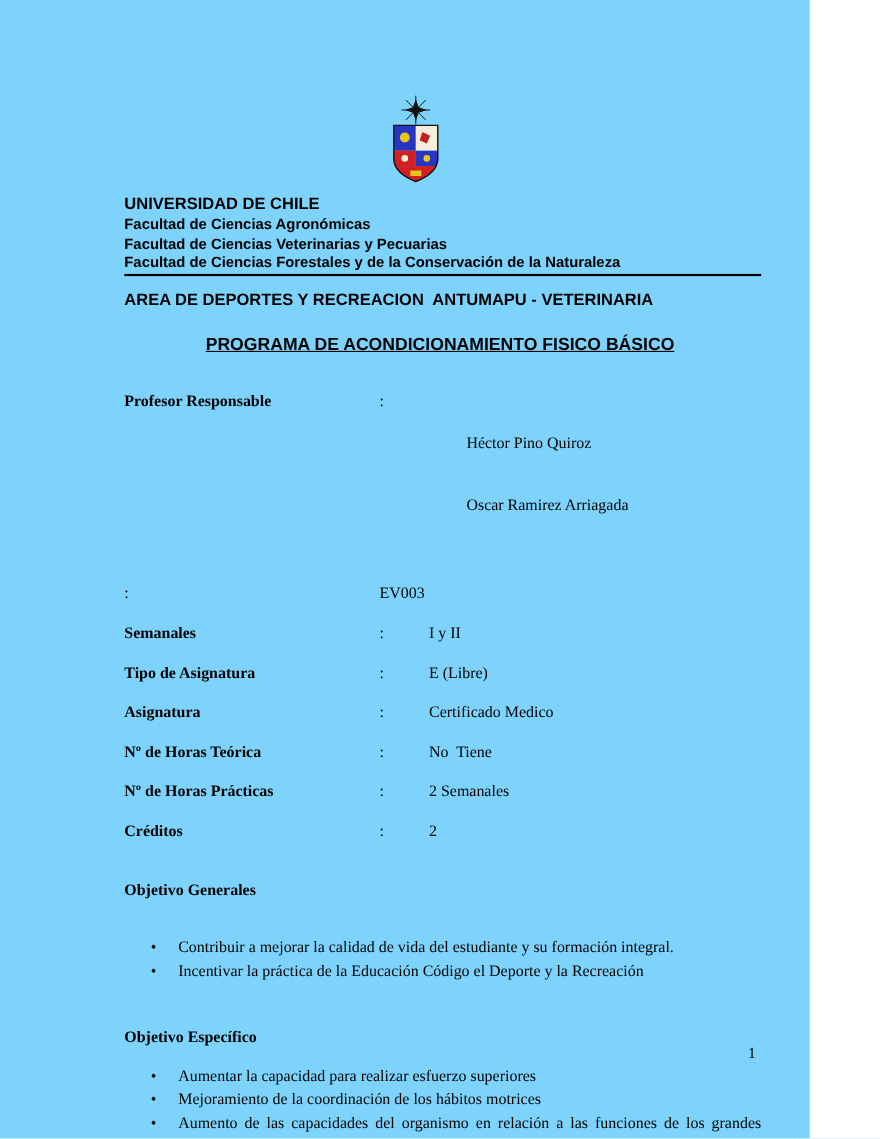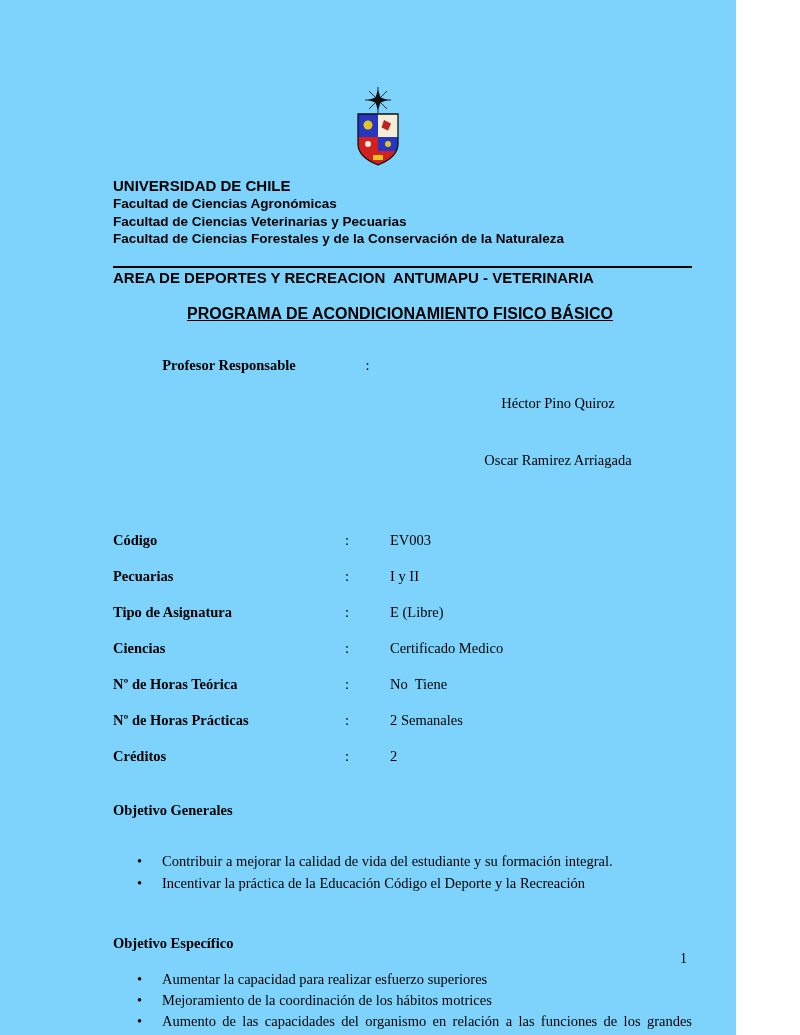--- a/index.html
+++ b/index.html
@@ -34,25 +34,25 @@
   .header .university {
     font-size: 15px;
     line-height: 19px;
     white-space: pre-wrap;
   }
   .header .faculty {
     font-size: 13.5px;
     line-height: 17.5px;
     white-space: pre-wrap;
   }
-  .header .faculties { border-bottom: 2.5px solid #000; padding-bottom: 18px; }
+  .header .faculties { border-bottom: 2.5px solid #000; padding-bottom: 1px; }
   .header .area {
     font-size: 15px;
     line-height: 19px;
-    padding-top: 0;
+    padding-top: 12px;
     white-space: pre-wrap;
   }
 
   
   .doc-title {
     position: absolute;
     left: 0;
     top: 305px;
     width: 800px;
     text-align: center;
@@ -70,21 +70,21 @@
     top: 356px;
     width: 579px;
     font-size: 14.5px;
     line-height: 19px;
   }
   .field-row {
     display: grid;
     grid-template-columns: 232px 45px 1fr;
     margin-bottom: 17px;
   }
-  .field-row.professor { margin-bottom: 23px; text-align: center; }
+  .field-row.professor { margin-bottom: 23px; }
   .field-label { font-weight: bold; white-space: pre-wrap; }
   .field-colon { white-space: pre-wrap; }
   .field-value { white-space: pre-wrap; }
   .field-value .val-line { white-space: pre-wrap; margin-left: 29px; }
   .field-value.indented { padding-left: 5px; }
 
   .section-heading { font-weight: bold; white-space: pre-wrap; }
   .heading-generales { margin-top: 35px; }
   .heading-especifico { margin-top: 40px; }
 
@@ -167,39 +167,38 @@
     <div class="field-row professor">
       <div class="field-label">Profesor Responsable</div>
       <div class="field-colon">:</div>
       <div class="field-value indented">
         <div class="val-line">Héctor Pino Quiroz</div>
         <div class="val-line">Oscar Ramirez Arriagada</div>
       </div>
     </div>
 
     <div class="field-row">
-      <div class="field-label">Código</div>
       <div class="field-colon">:</div>
       <div class="field-value">EV003</div>
     </div>
 
     <div class="field-row">
-      <div class="field-label">Pecuarias</div>
+      <div class="field-label">Semanales</div>
       <div class="field-colon">:</div>
       <div class="field-value">I y II</div>
     </div>
 
     <div class="field-row">
       <div class="field-label">Tipo de Asignatura</div>
       <div class="field-colon">:</div>
       <div class="field-value">E (Libre)</div>
     </div>
 
     <div class="field-row">
-      <div class="field-label">Ciencias</div>
+      <div class="field-label">Asignatura</div>
       <div class="field-colon">:</div>
       <div class="field-value">Certificado Medico</div>
     </div>
 
     <div class="field-row">
       <div class="field-label">Nº de Horas Teórica</div>
       <div class="field-colon">:</div>
       <div class="field-value">No  Tiene</div>
     </div>
 

